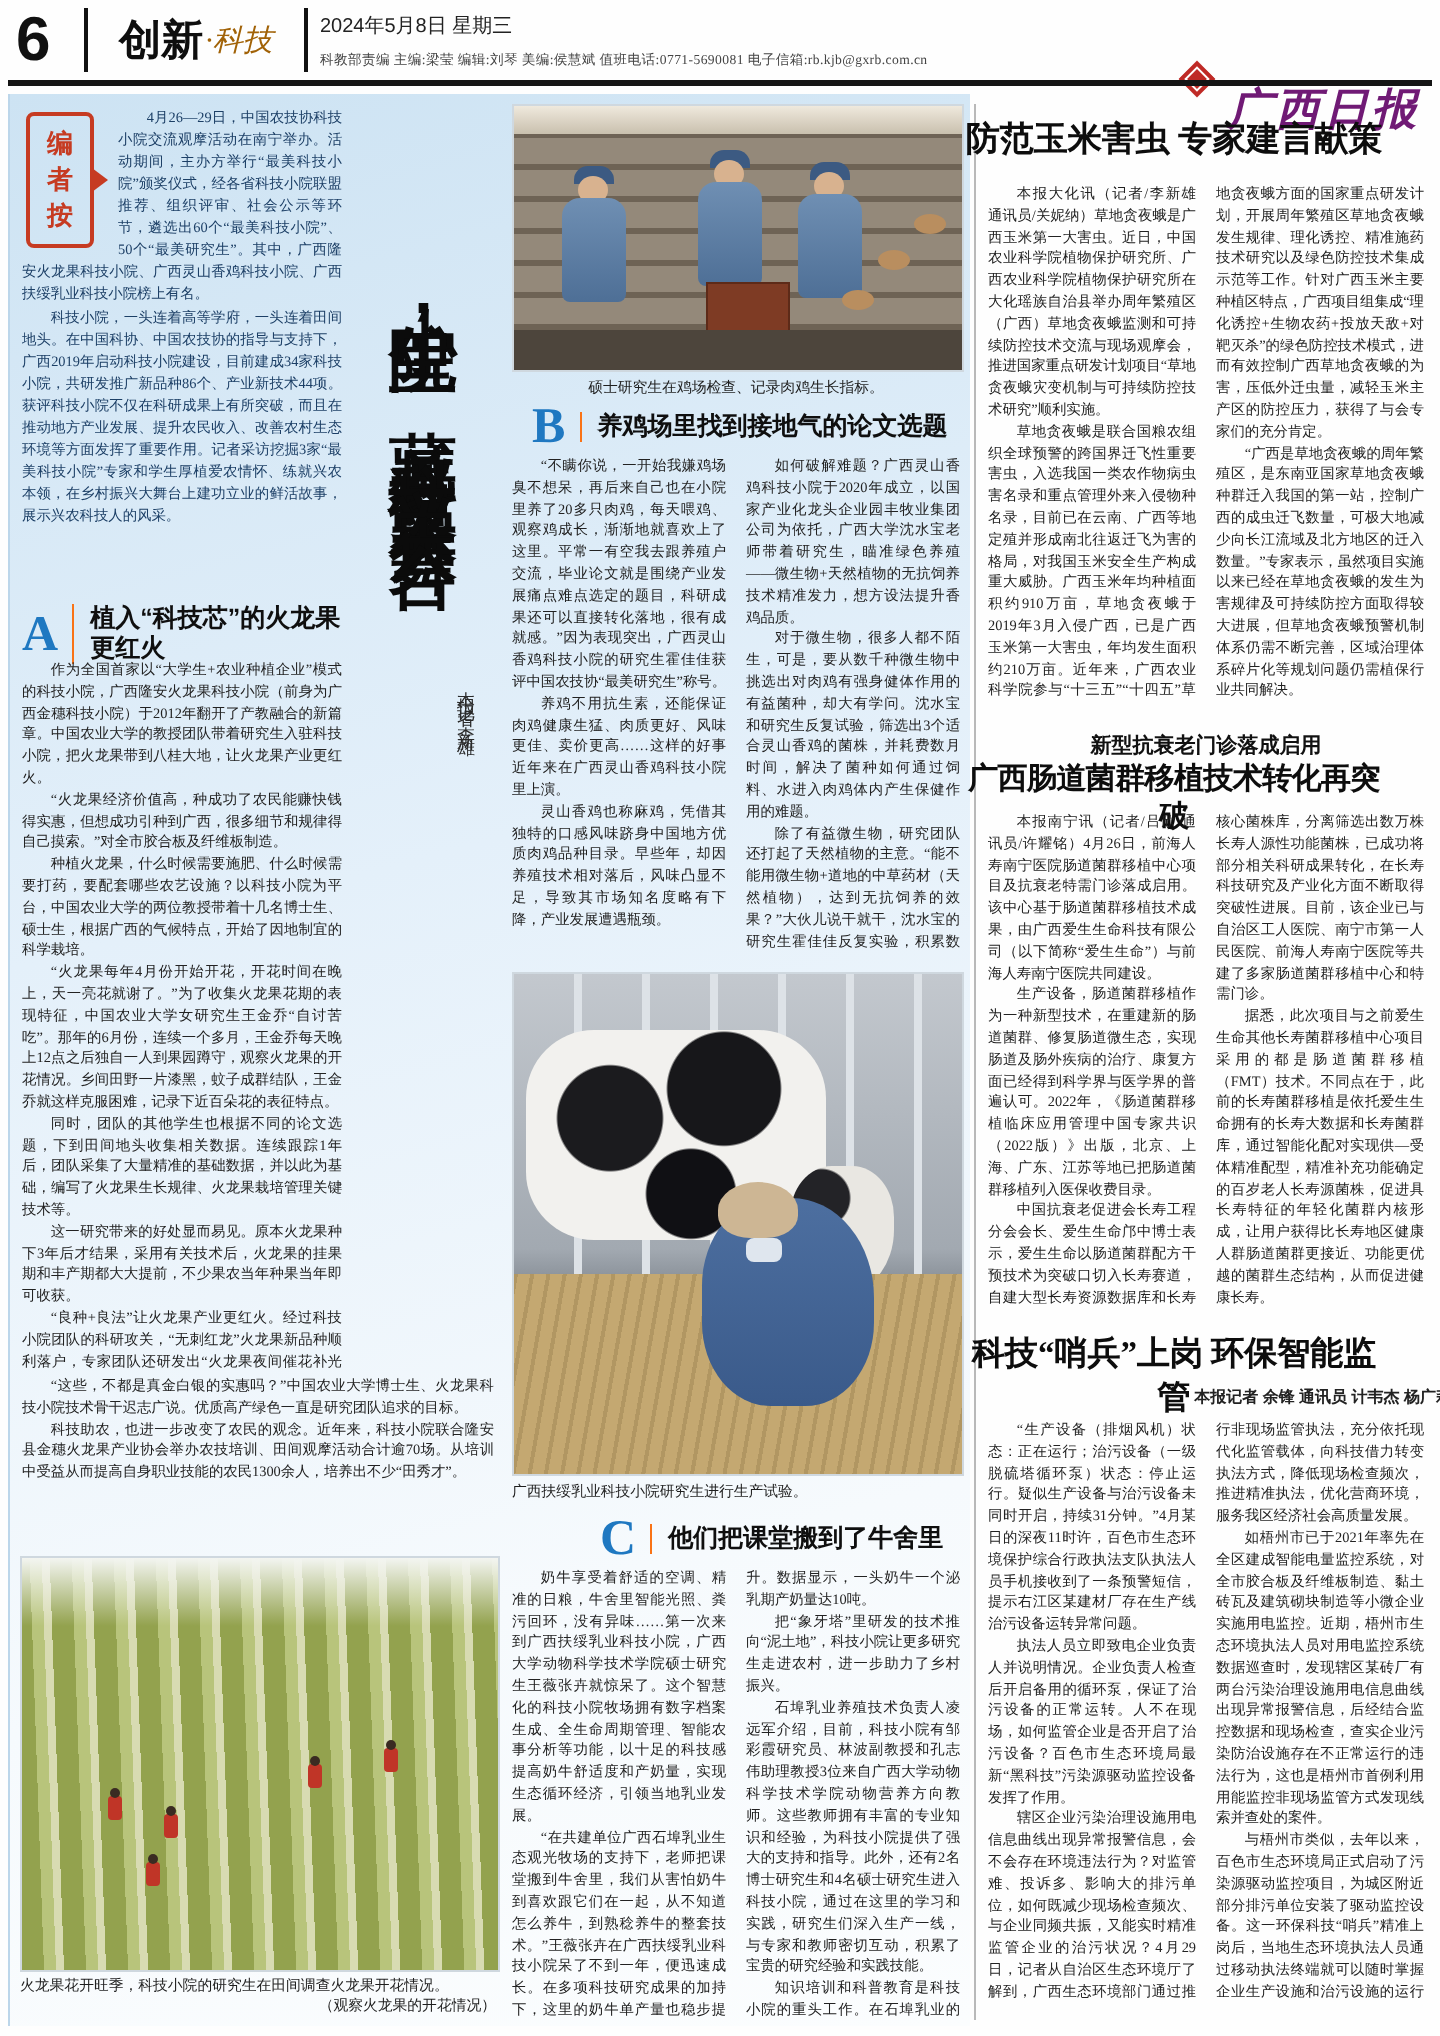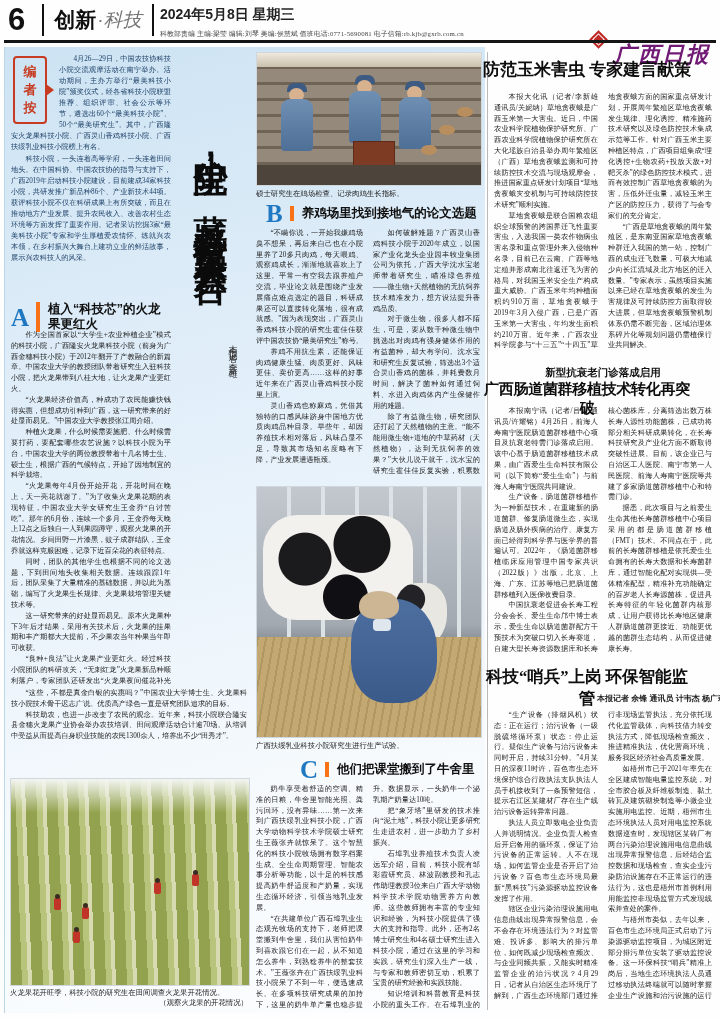--- a/index.html
+++ b/index.html
@@ -4,23 +4,23 @@
 <style>
   html,body{margin:0;padding:0;background:#e9e9e9;}
   .page{position:relative;width:720px;height:1018px;margin:0 auto;background:#fefefe;
         outline:1px solid #d0d0d0;overflow:hidden;font-family:"Liberation Serif",serif;color:#1a1a1a;}
   
   .hdr-pagenum{position:absolute;left:8px;top:2px;font-family:"Liberation Sans",sans-serif;
         font-size:31px;font-weight:900;color:#111;}
   .hdr-secbox{position:absolute;left:42px;top:4px;width:108px;height:32px;
         border-left:2px solid #111;border-right:2px solid #111;display:flex;align-items:center;justify-content:center;}
   .hdr-sec-bold{font-family:"Liberation Sans",sans-serif;font-size:21px;font-weight:900;color:#0e0e0e;}
-  .hdr-sec-light{font-family:Liberation Sans, sans-serif;font-size:19px;font-style:italic;color:#737373;margin-left:1px;}
+  .hdr-sec-light{font-family:Liberation Serif, serif;font-size:15px;font-style:italic;color:#a16207;margin-left:1px;}
   .hdr-meta{position:absolute;left:160px;top:6px;width:360px;}
-  .hdr-date{font-family:"Liberation Sans",sans-serif;font-size:14px;font-weight:bold;color:#222;}
+  .hdr-date{font-family:"Liberation Sans",sans-serif;font-size:10px;font-weight:normal;color:#222;}
   .hdr-staff{font-size:6.8px;color:#444;margin-top:5px;letter-spacing:.2px;}
   .brand{position:absolute;right:10px;top:8px;display:flex;align-items:center;}
   .brand-diamond{width:13px;height:13px;background:#bf2a26;transform:rotate(45deg);
         box-shadow:inset 0 0 0 2px #bf2a26, inset 0 0 0 3px #fff;margin-right:9px;}
   .brand-name{font-family:Liberation Serif, serif;font-size:22px;font-weight:bold;font-style:italic;
         color:#701a75;letter-spacing:2px;margin-top:32px;}
   .black-rule{position:absolute;left:4px;right:4px;top:40px;height:3px;background:#151515;}
   
   .feature-bg{position:absolute;left:4px;top:47px;width:480px;height:966px;
         background:linear-gradient(165deg,#cde3f3 0%,#e4f0fa 40%,#f6fafd 75%,#fbfdfe 100%);
@@ -34,21 +34,21 @@
         border-left:8px solid #c63b22;border-top:6px solid transparent;border-bottom:6px solid transparent;}
   .editor-label span{display:block;font-family:"Liberation Sans",sans-serif;font-size:13px;
         font-weight:bold;color:#c63b22;line-height:18px;}
   .editor-text p{margin:0 0 2px;font-size:7.2px;line-height:1.52;text-align:justify;
         text-indent:2em;color:#1c3f66;}
   
   .sec-head{position:absolute;display:flex;align-items:center;}
   .sec-letter{font-family:"Liberation Serif",serif;font-size:25px;font-weight:bold;
         color:#1f78c1;margin-right:7px;line-height:1;}
   .sec-title{font-family:"Liberation Sans",sans-serif;font-size:12.5px;font-weight:900;color:#0f0f0f;
-        border-left:4px solid #f97316;padding-left:8px;line-height:1.2;}
+        border-left:1px solid #f97316;padding-left:8px;line-height:1.2;}
   
   .flow{overflow:hidden;}
   .flow p{margin:0;font-size:7.2px;line-height:1.5;text-align:justify;text-indent:2em;color:#222;}
   .two-col{column-count:2;column-gap:10px;column-fill:auto;}
   
   .main-title{position:absolute;left:189px;top:126px;height:575px;writing-mode:vertical-rl;
         font-family:"Liberation Sans",sans-serif;font-size:34px;font-weight:900;color:#0b0b0b;
         letter-spacing:7px;line-height:44px;}
   .main-byline{position:absolute;left:226px;top:338px;writing-mode:vertical-rl;
         font-size:9px;color:#2a2a2a;letter-spacing:3px;font-family:"Liberation Sans",sans-serif;}
@@ -129,21 +129,21 @@
         <p>科技小院，一头连着高等学府，一头连着田间地头。在中国科协、中国农技协的指导与支持下，广西2019年启动科技小院建设，目前建成34家科技小院，共研发推广新品种86个、产业新技术44项。获评科技小院不仅在科研成果上有所突破，而且在推动地方产业发展、提升农民收入、改善农村生态环境等方面发挥了重要作用。记者采访挖掘3家“最美科技小院”专家和学生厚植爱农情怀、练就兴农本领，在乡村振兴大舞台上建功立业的鲜活故事，展示兴农科技人的风采。</p>
       </div>
   </div>
 
   <div class="sec-head" style="left:11px;top:302px;width:160px;">
     <span class="sec-letter">A</span>
     <span class="sec-title">植入“科技芯”的火龙果更红火</span>
   </div>
   <div class="flow" style="position:absolute;left:11px;top:330px;width:160px;height:354px;">
       <p>作为全国首家以“大学生+农业种植企业”模式的科技小院，广西隆安火龙果科技小院（前身为广西金穗科技小院）于2012年翻开了产教融合的新篇章。中国农业大学的教授团队带着研究生入驻科技小院，把火龙果带到八桂大地，让火龙果产业更红火。</p>
-      <p>“火龙果经济价值高，种成功了农民能赚快钱得实惠，但想成功引种到广西，这一研究带来的好处显而易见。”中国农业大学教授张江周介绍。</p>
+      <p>“火龙果经济价值高，种成功了农民能赚快钱得实惠，但想成功引种到广西，很多细节和规律得自己摸索。”对全市胶合板及纤维板制造。</p>
       <p>种植火龙果，什么时候需要施肥、什么时候需要打药，要配套哪些农艺设施？以科技小院为平台，中国农业大学的两位教授带着十几名博士生、硕士生，根据广西的气候特点，开始了因地制宜的科学栽培。</p>
       <p>“火龙果每年4月份开始开花，开花时间在晚上，天一亮花就谢了。”为了收集火龙果花期的表现特征，中国农业大学女研究生王金乔“自讨苦吃”。那年的6月份，连续一个多月，王金乔每天晚上12点之后独自一人到果园蹲守，观察火龙果的开花情况。乡间田野一片漆黑，蚊子成群结队，王金乔就这样克服困难，记录下近百朵花的表征特点。</p>
       <p>同时，团队的其他学生也根据不同的论文选题，下到田间地头收集相关数据。连续跟踪1年后，团队采集了大量精准的基础数据，并以此为基础，编写了火龙果生长规律、火龙果栽培管理关键技术等。</p>
       <p>这一研究带来的好处显而易见。原本火龙果种下3年后才结果，采用有关技术后，火龙果的挂果期和丰产期都大大提前，不少果农当年种果当年即可收获。</p>
       <p>“良种+良法”让火龙果产业更红火。经过科技小院团队的科研攻关，“无刺红龙”火龙果新品种顺利落户，专家团队还研发出“火龙果夜间催花补光产期调节技术”等多项成果。受益于此项技术的广西金穗农业集团相关负责人给记者算了一笔账，仅补光技术每晚就可以节省2小时的开灯时间，每年节约电费约86万元。通过采用补光催花技术等方式，实现四季开花、多次挂果，火龙果一年可结果8—11批次，每年6月至第二年1月均有果上市。这项补光技术不仅用于金穗火龙果基地，更是通过协会成员惠及周边和海南。亩产量由3000多公斤提高到4000公斤，核心区非产期亩产最高可达5000公斤。</p>
     </div>
   <div class="flow" style="position:absolute;left:11px;top:688px;width:236px;height:86px;">
       <p>“这些，不都是真金白银的实惠吗？”中国农业大学博士生、火龙果科技小院技术骨干迟志广说。优质高产绿色一直是研究团队追求的目标。</p>
       <p>科技助农，也进一步改变了农民的观念。近年来，科技小院联合隆安县金穗火龙果产业协会举办农技培训、田间观摩活动合计逾70场。从培训中受益从而提高自身职业技能的农民1300余人，培养出不少“田秀才”。</p>
     </div>
@@ -180,21 +180,21 @@
       <span class="cap"></span>
         <span class="head"></span>
         <span class="torso"></span>
     </div>
     <div class="crate" style="left:96px;bottom:18px;width:40px;height:24px;"></div>
     <div class="hen" style="right:26px;top:72px;"></div>
     <div class="hen" style="right:8px;top:54px;"></div>
     <div class="hen" style="right:44px;top:92px;"></div>
     <div class="aisle"></div>
   </div>
-  <div class="caption" style="position:absolute;left:256px;top:189px;width:224px;">硕士研究生在鸡场检查、记录肉鸡生长指标。</div>
+  <div class="caption" style="position:absolute;left:256px;top:189px;width:224px;text-align:center;">硕士研究生在鸡场检查、记录肉鸡生长指标。</div>
 
   <div class="sec-head" style="left:266px;top:201px;width:214px;">
     <span class="sec-letter">B</span>
     <span class="sec-title">养鸡场里找到接地气的论文选题</span>
   </div>
   <div class="flow two-col" style="position:absolute;left:256px;top:228px;width:224px;height:254px;">
       <p>“不瞒你说，一开始我嫌鸡场臭不想呆，再后来自己也在小院里养了20多只肉鸡，每天喂鸡、观察鸡成长，渐渐地就喜欢上了这里。平常一有空我去跟养殖户交流，毕业论文就是围绕产业发展痛点难点选定的题目，科研成果还可以直接转化落地，很有成就感。”因为表现突出，广西灵山香鸡科技小院的研究生霍佳佳获评中国农技协“最美研究生”称号。</p>
       <p>养鸡不用抗生素，还能保证肉鸡健康生猛、肉质更好、风味更佳、卖价更高……这样的好事近年来在广西灵山香鸡科技小院里上演。</p>
       <p>灵山香鸡也称麻鸡，凭借其独特的口感风味跻身中国地方优质肉鸡品种目录。早些年，却因养殖技术相对落后，风味凸显不足，导致其市场知名度略有下降，产业发展遭遇瓶颈。</p>
       <p>如何破解难题？广西灵山香鸡科技小院于2020年成立，以国家产业化龙头企业园丰牧业集团公司为依托，广西大学沈水宝老师带着研究生，瞄准绿色养殖——微生物+天然植物的无抗饲养技术精准发力，想方设法提升香鸡品质。</p>

